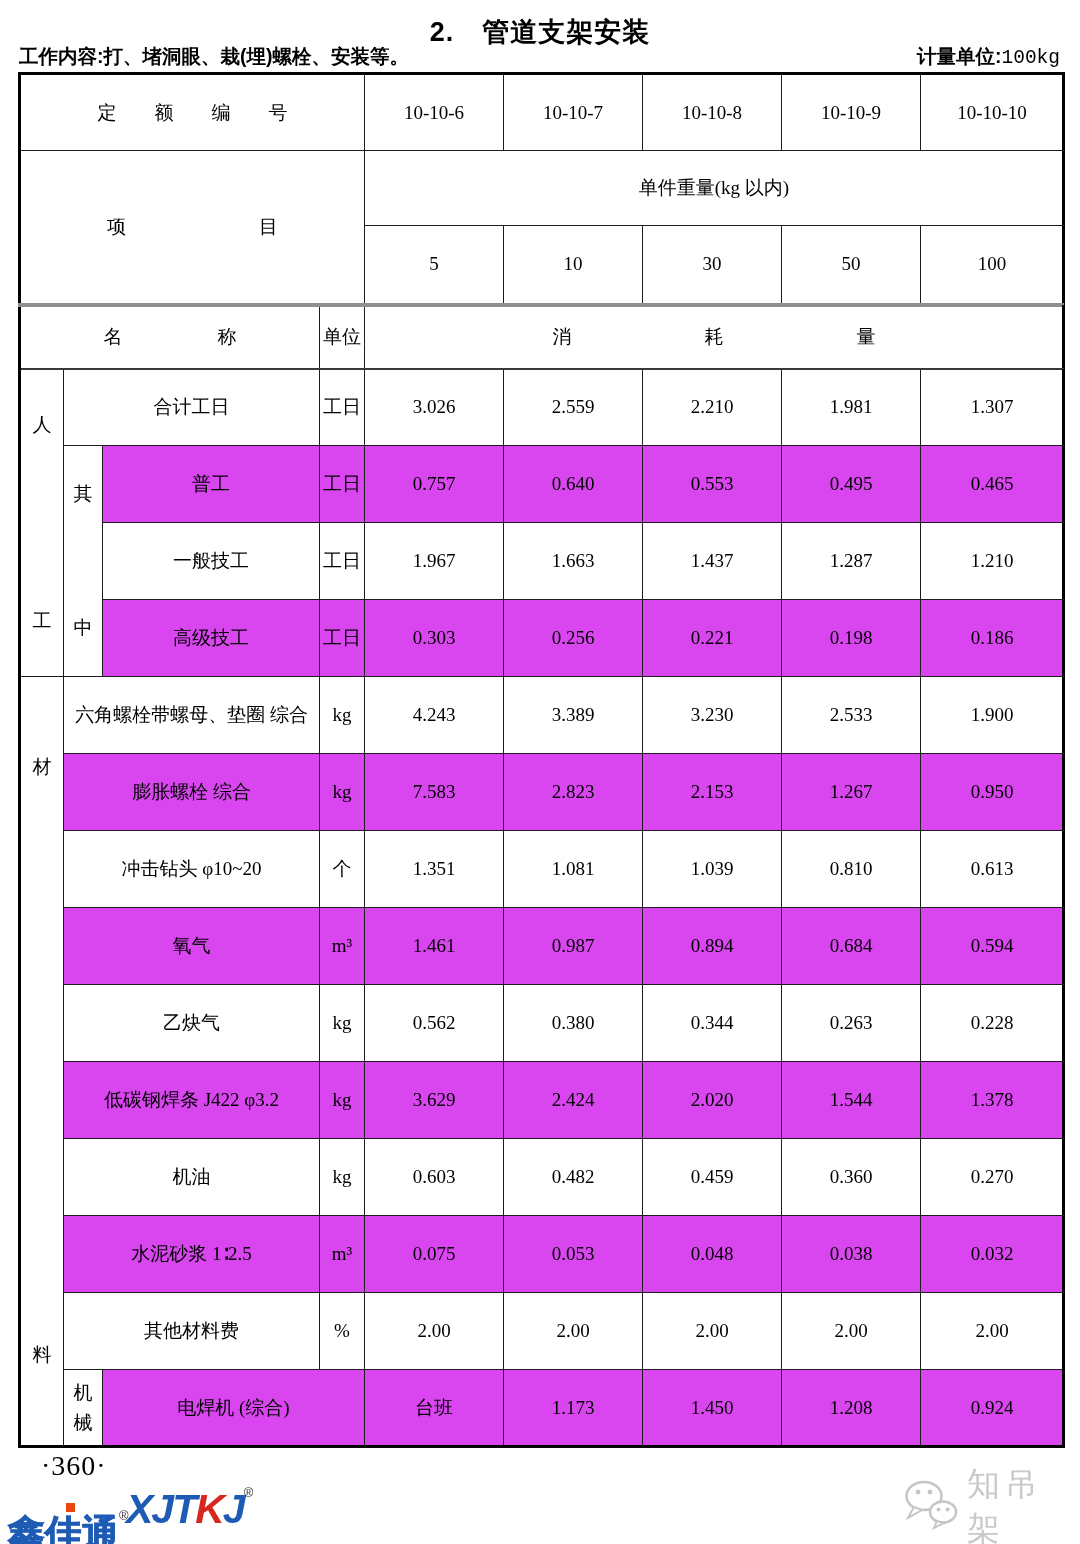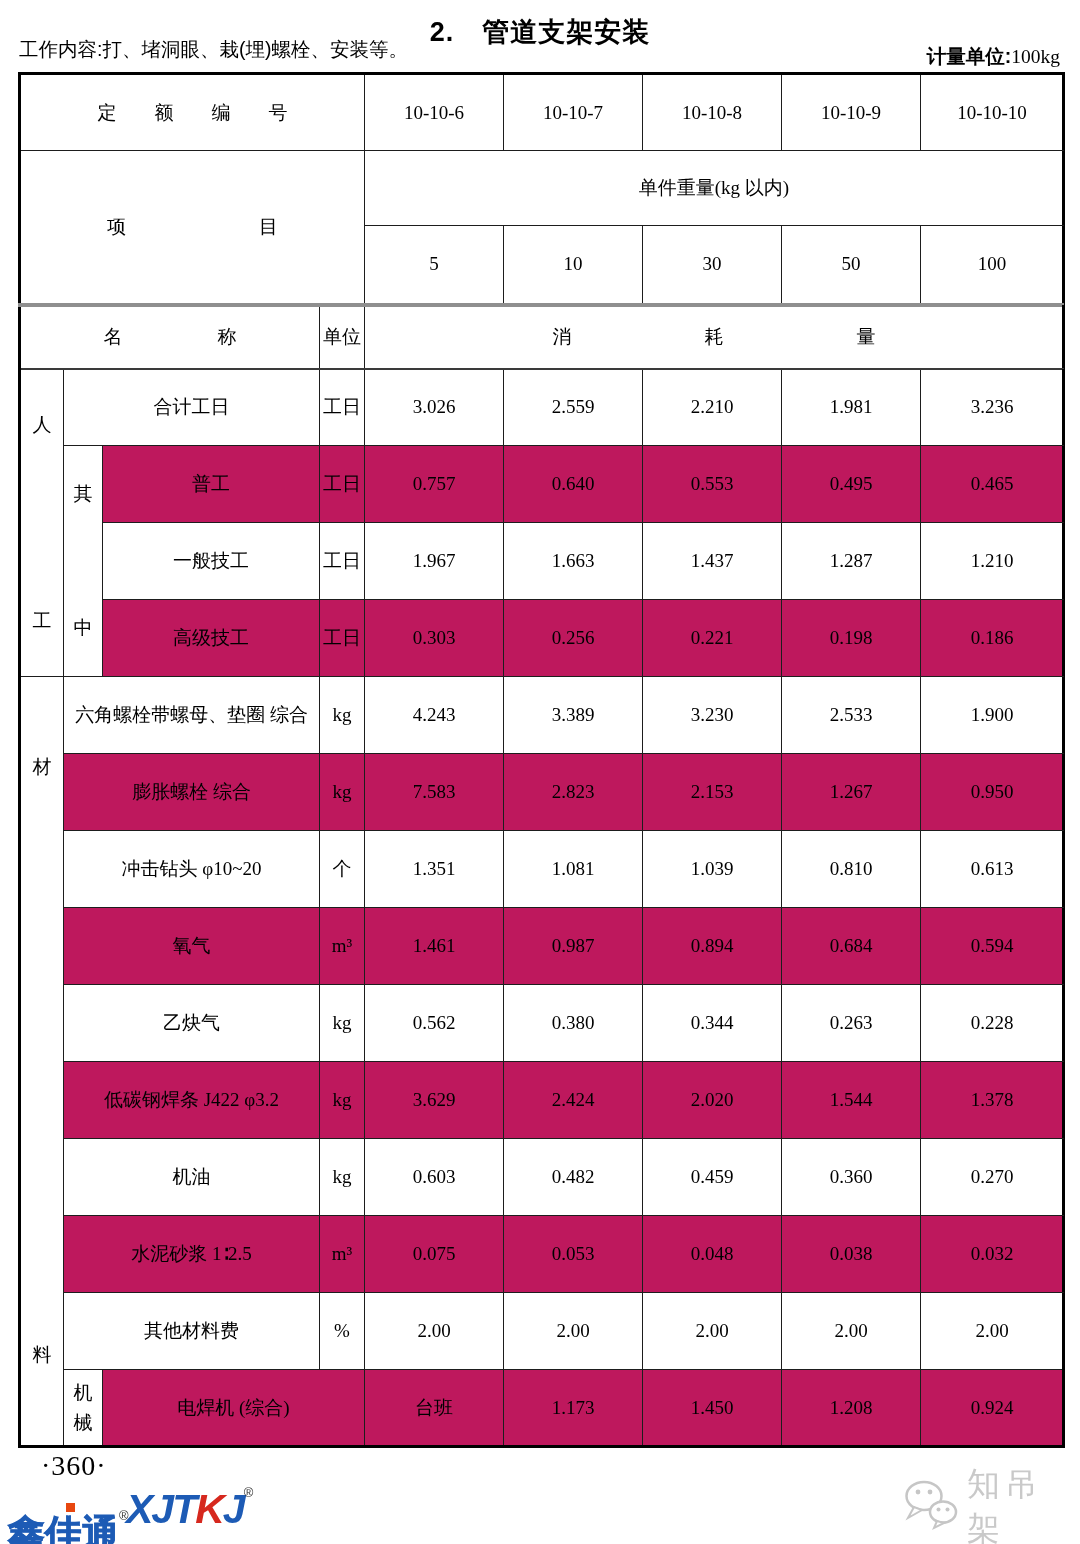--- a/index.html
+++ b/index.html
@@ -10,40 +10,40 @@
   }
   .page-title {
     position:absolute; top:14px; left:0; width:100%; text-align:center;
     font-family:"Liberation Sans","DejaVu Sans",sans-serif;
     font-weight:bold; font-size:27px; letter-spacing:1px;
   }
   .meta-line {
     position:absolute; top:44px; left:19px; width:1043px; height:26px;
     font-size:19.5px;
   }
-  .meta-left { position:absolute; left:0; bottom:7px;
-    font-family:"Liberation Sans","DejaVu Sans",sans-serif; font-weight:normal; }
+  .meta-left { position:absolute; left:0; bottom:0;
+    font-family:"Liberation Sans","DejaVu Sans",sans-serif; font-weight:bold; }
   .meta-right { position:absolute; right:2px; bottom:0; }
   .meta-right .lbl { font-family:"Liberation Sans","DejaVu Sans",sans-serif; font-weight:bold; }
-  .meta-right .val { font-family:Liberation Serif, serif; }
+  .meta-right .val { font-family:Liberation Mono, monospace; }
 
   table.quota {
     position:absolute; top:72px; left:18px; width:1044px;
     border-collapse:collapse; table-layout:fixed;
     border:3px solid #000;
   }
   table.quota td {
     border:1px solid #1d1d1d; text-align:center; vertical-align:middle;
     font-size:19px; padding:0; overflow:hidden; background:#fff;
   }
   tr.h1 { height:77px; } tr.h2 { height:75px; } tr.h3 { height:79px; }
   tr.h4 { height:64px; } tr.body { height:77px; }
   tr.h4 td { border-top:4px solid #8f8f8f; }
   tr.body-first td { border-top:2px solid #3a3a3a; }
-  tr.gray td { background:#be185d; }
+  tr.gray td { background:#d946ef; }
   td.sec { background:#fff !important; }
   td.name { text-align:left; padding-left:22px; }
   td.num { font-family:"Liberation Serif","DejaVu Serif",serif; }
   .vwrap { display:flex; flex-direction:column; justify-content:space-between;
            align-items:center; box-sizing:border-box; margin:0 auto; }
   .v-labor    { height:306px; padding:42px 0; }
   .v-among    { height:228px; padding:34px 0; }
   .v-material { height:766px; padding:76px 0; }
   .v-machine  { height:74px; justify-content:center; gap:4px; padding:0; }
 
@@ -136,21 +136,21 @@
         <span>人</span>
         <span>工</span>
       </div>
     </td>
     <td class="name" colspan="2">合计工日</td>
     <td>工日</td>
     <td class="num">3.026</td>
     <td class="num">2.559</td>
     <td class="num">2.210</td>
     <td class="num">1.981</td>
-    <td class="num">3.236</td>
+    <td class="num">1.307</td>
   </tr>
   <tr class="body gray">
     <td class="sec" rowspan="3">
       <div class="vwrap v-among">
         <span>其</span>
         <span>中</span>
       </div>
     </td>
     <td class="name">普工</td>
     <td>工日</td>

